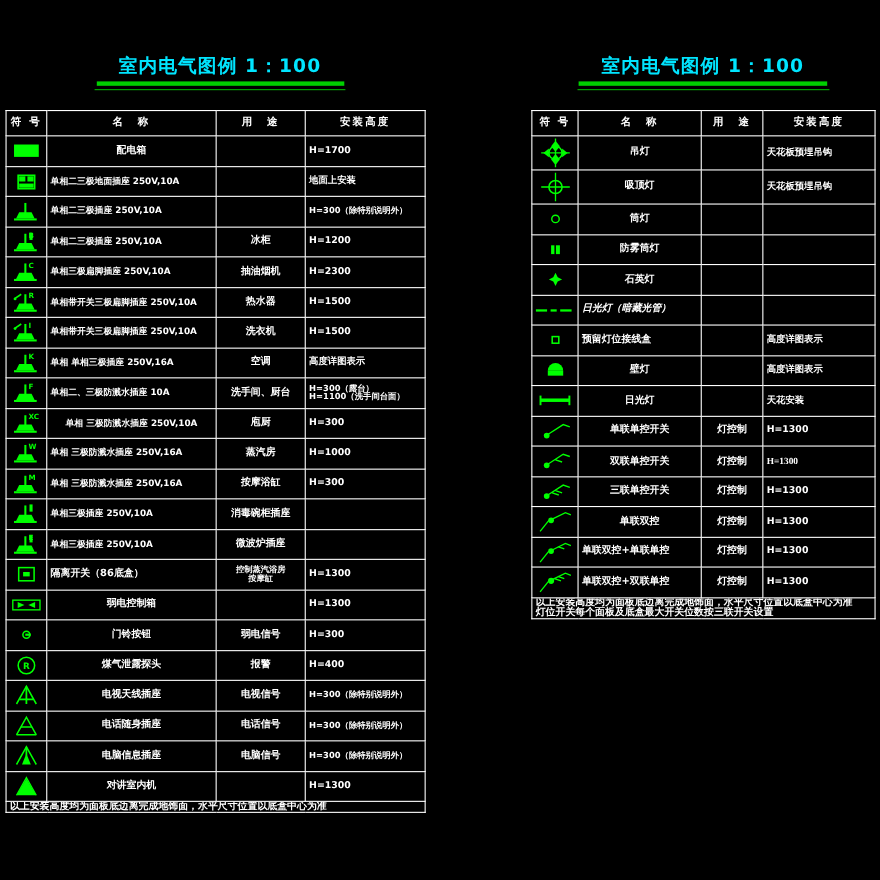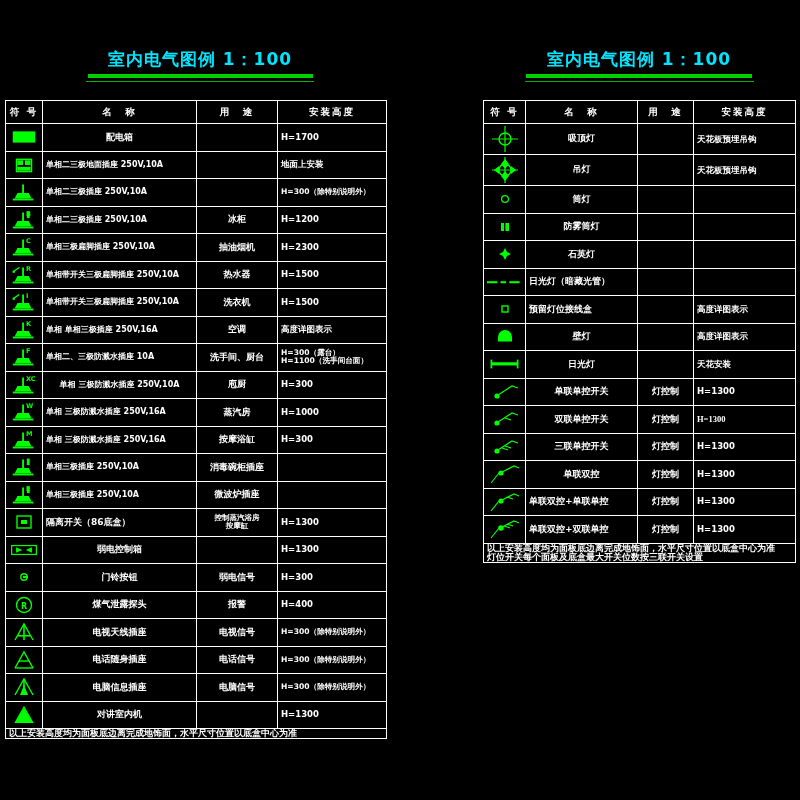--- a/index.html
+++ b/index.html
@@ -522,51 +522,51 @@
         <th class="hd">安装高度</th>
       </tr>
     </thead>
     <tbody id="right-body">
         <tr style="height: 27.5px;">
           <td class="sym">
             <div class="sym-box">
               <svg width="34" height="30" viewBox="0 0 34 30">
                 <circle cx="17" cy="15" r="6" fill="none" stroke="#00ff00" stroke-width="1.4"></circle>
                 <path d="M17 2 L17 28 M4 15 L30 15" stroke="#00ff00" stroke-width="1.2"></path>
-              </svg>
-            </div>
-          </td>
-          <td class="nm ctr">吸顶灯</td>
-          <td class="us"></td>
-          <td class="ht">
-            <span class="two-line">天花板预埋吊钩</span>
-          </td>
-        </tr>
-        <tr style="height: 27.5px;">
-          <td class="sym">
-            <div class="sym-box">
-              <svg width="34" height="30" viewBox="0 0 34 30">
-                <circle cx="17" cy="15" r="6" fill="none" stroke="#00ff00" stroke-width="1.4"></circle>
-                <path d="M17 2 L17 28 M4 15 L30 15" stroke="#00ff00" stroke-width="1.2"></path>
                 <path d="M17 4 L21 9 L17 14 L13 9 Z" fill="#00ff00"></path>
                 <path d="M17 16 L21 21 L17 26 L13 21 Z" fill="#00ff00"></path>
                 <path d="M6 15 L11 11 L11 19 Z" fill="#00ff00"></path>
                 <path d="M28 15 L23 11 L23 19 Z" fill="#00ff00"></path>
               </svg>
             </div>
           </td>
           <td class="nm ctr">吊灯</td>
           <td class="us"></td>
           <td class="ht">
             <span class="two-line">天花板预埋吊钩</span>
           </td>
         </tr>
         <tr style="height: 27.5px;">
           <td class="sym">
             <div class="sym-box">
+              <svg width="34" height="30" viewBox="0 0 34 30">
+                <circle cx="17" cy="15" r="6" fill="none" stroke="#00ff00" stroke-width="1.4"></circle>
+                <path d="M17 2 L17 28 M4 15 L30 15" stroke="#00ff00" stroke-width="1.2"></path>
+              </svg>
+            </div>
+          </td>
+          <td class="nm ctr">吸顶灯</td>
+          <td class="us"></td>
+          <td class="ht">
+            <span class="two-line">天花板预埋吊钩</span>
+          </td>
+        </tr>
+        <tr style="height: 27.5px;">
+          <td class="sym">
+            <div class="sym-box">
               <svg width="18" height="16" viewBox="0 0 18 16">
                 <circle cx="9" cy="8" r="3.4" fill="none" stroke="#00ff00" stroke-width="1.3"></circle>
               </svg>
             </div>
           </td>
           <td class="nm ctr">筒灯</td>
           <td class="us"></td>
           <td class="ht"></td>
         </tr>
         <tr style="height: 27.5px;">
@@ -587,21 +587,21 @@
             <div class="sym-box">
               <svg width="18" height="16" viewBox="0 0 18 16">
                 <path d="M9 2 L11 6 L15 8 L11 10 L9 14 L7 10 L3 8 L7 6 Z" fill="#00ff00"></path>
               </svg>
             </div>
           </td>
           <td class="nm ctr">石英灯</td>
           <td class="us"></td>
           <td class="ht"></td>
         </tr>
-        <tr style="height: 27.5px;">
+        <tr style="height: 27.5px; font-style: italic;">
           <td class="sym">
             <div class="sym-box">
               <svg width="44" height="10" viewBox="0 0 44 10">
                 <rect x="0" y="4" width="13" height="2.6" fill="#00ff00"></rect>
                 <rect x="17" y="4" width="7" height="2.6" fill="#00ff00"></rect>
                 <rect x="28" y="4" width="13" height="2.6" fill="#00ff00"></rect>
               </svg>
             </div>
           </td>
           <td class="nm">日光灯（暗藏光管）</td>

